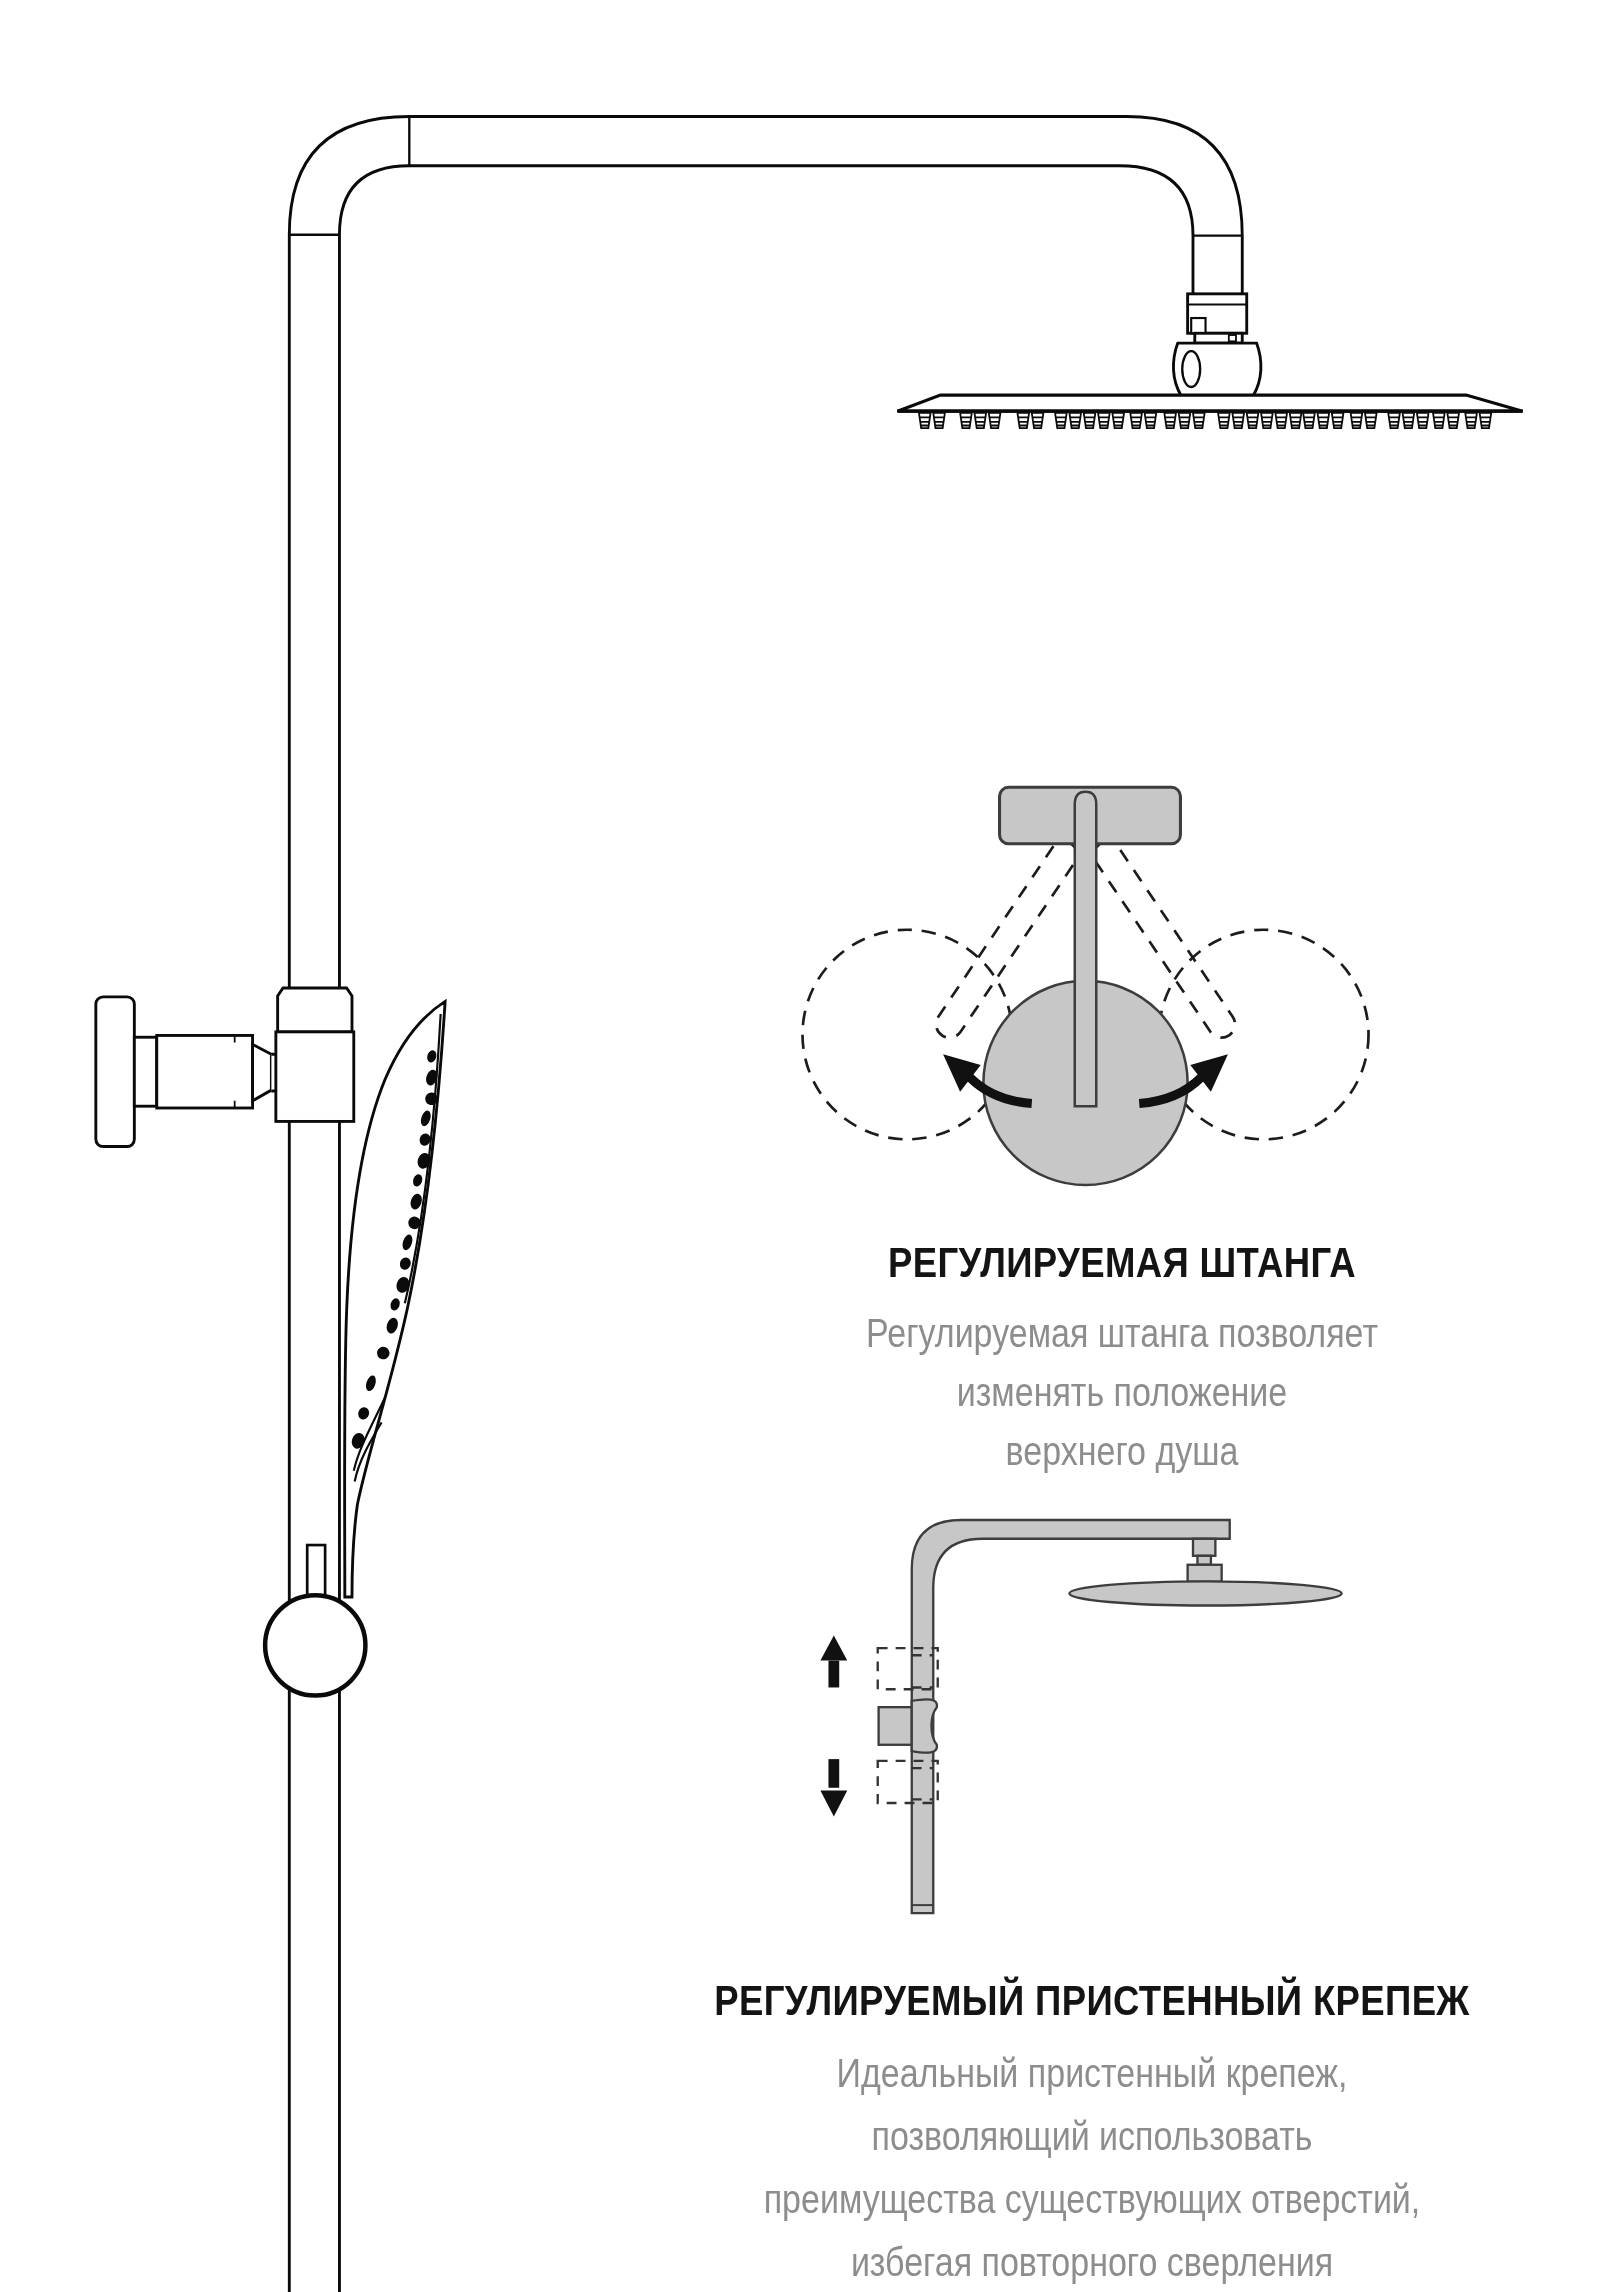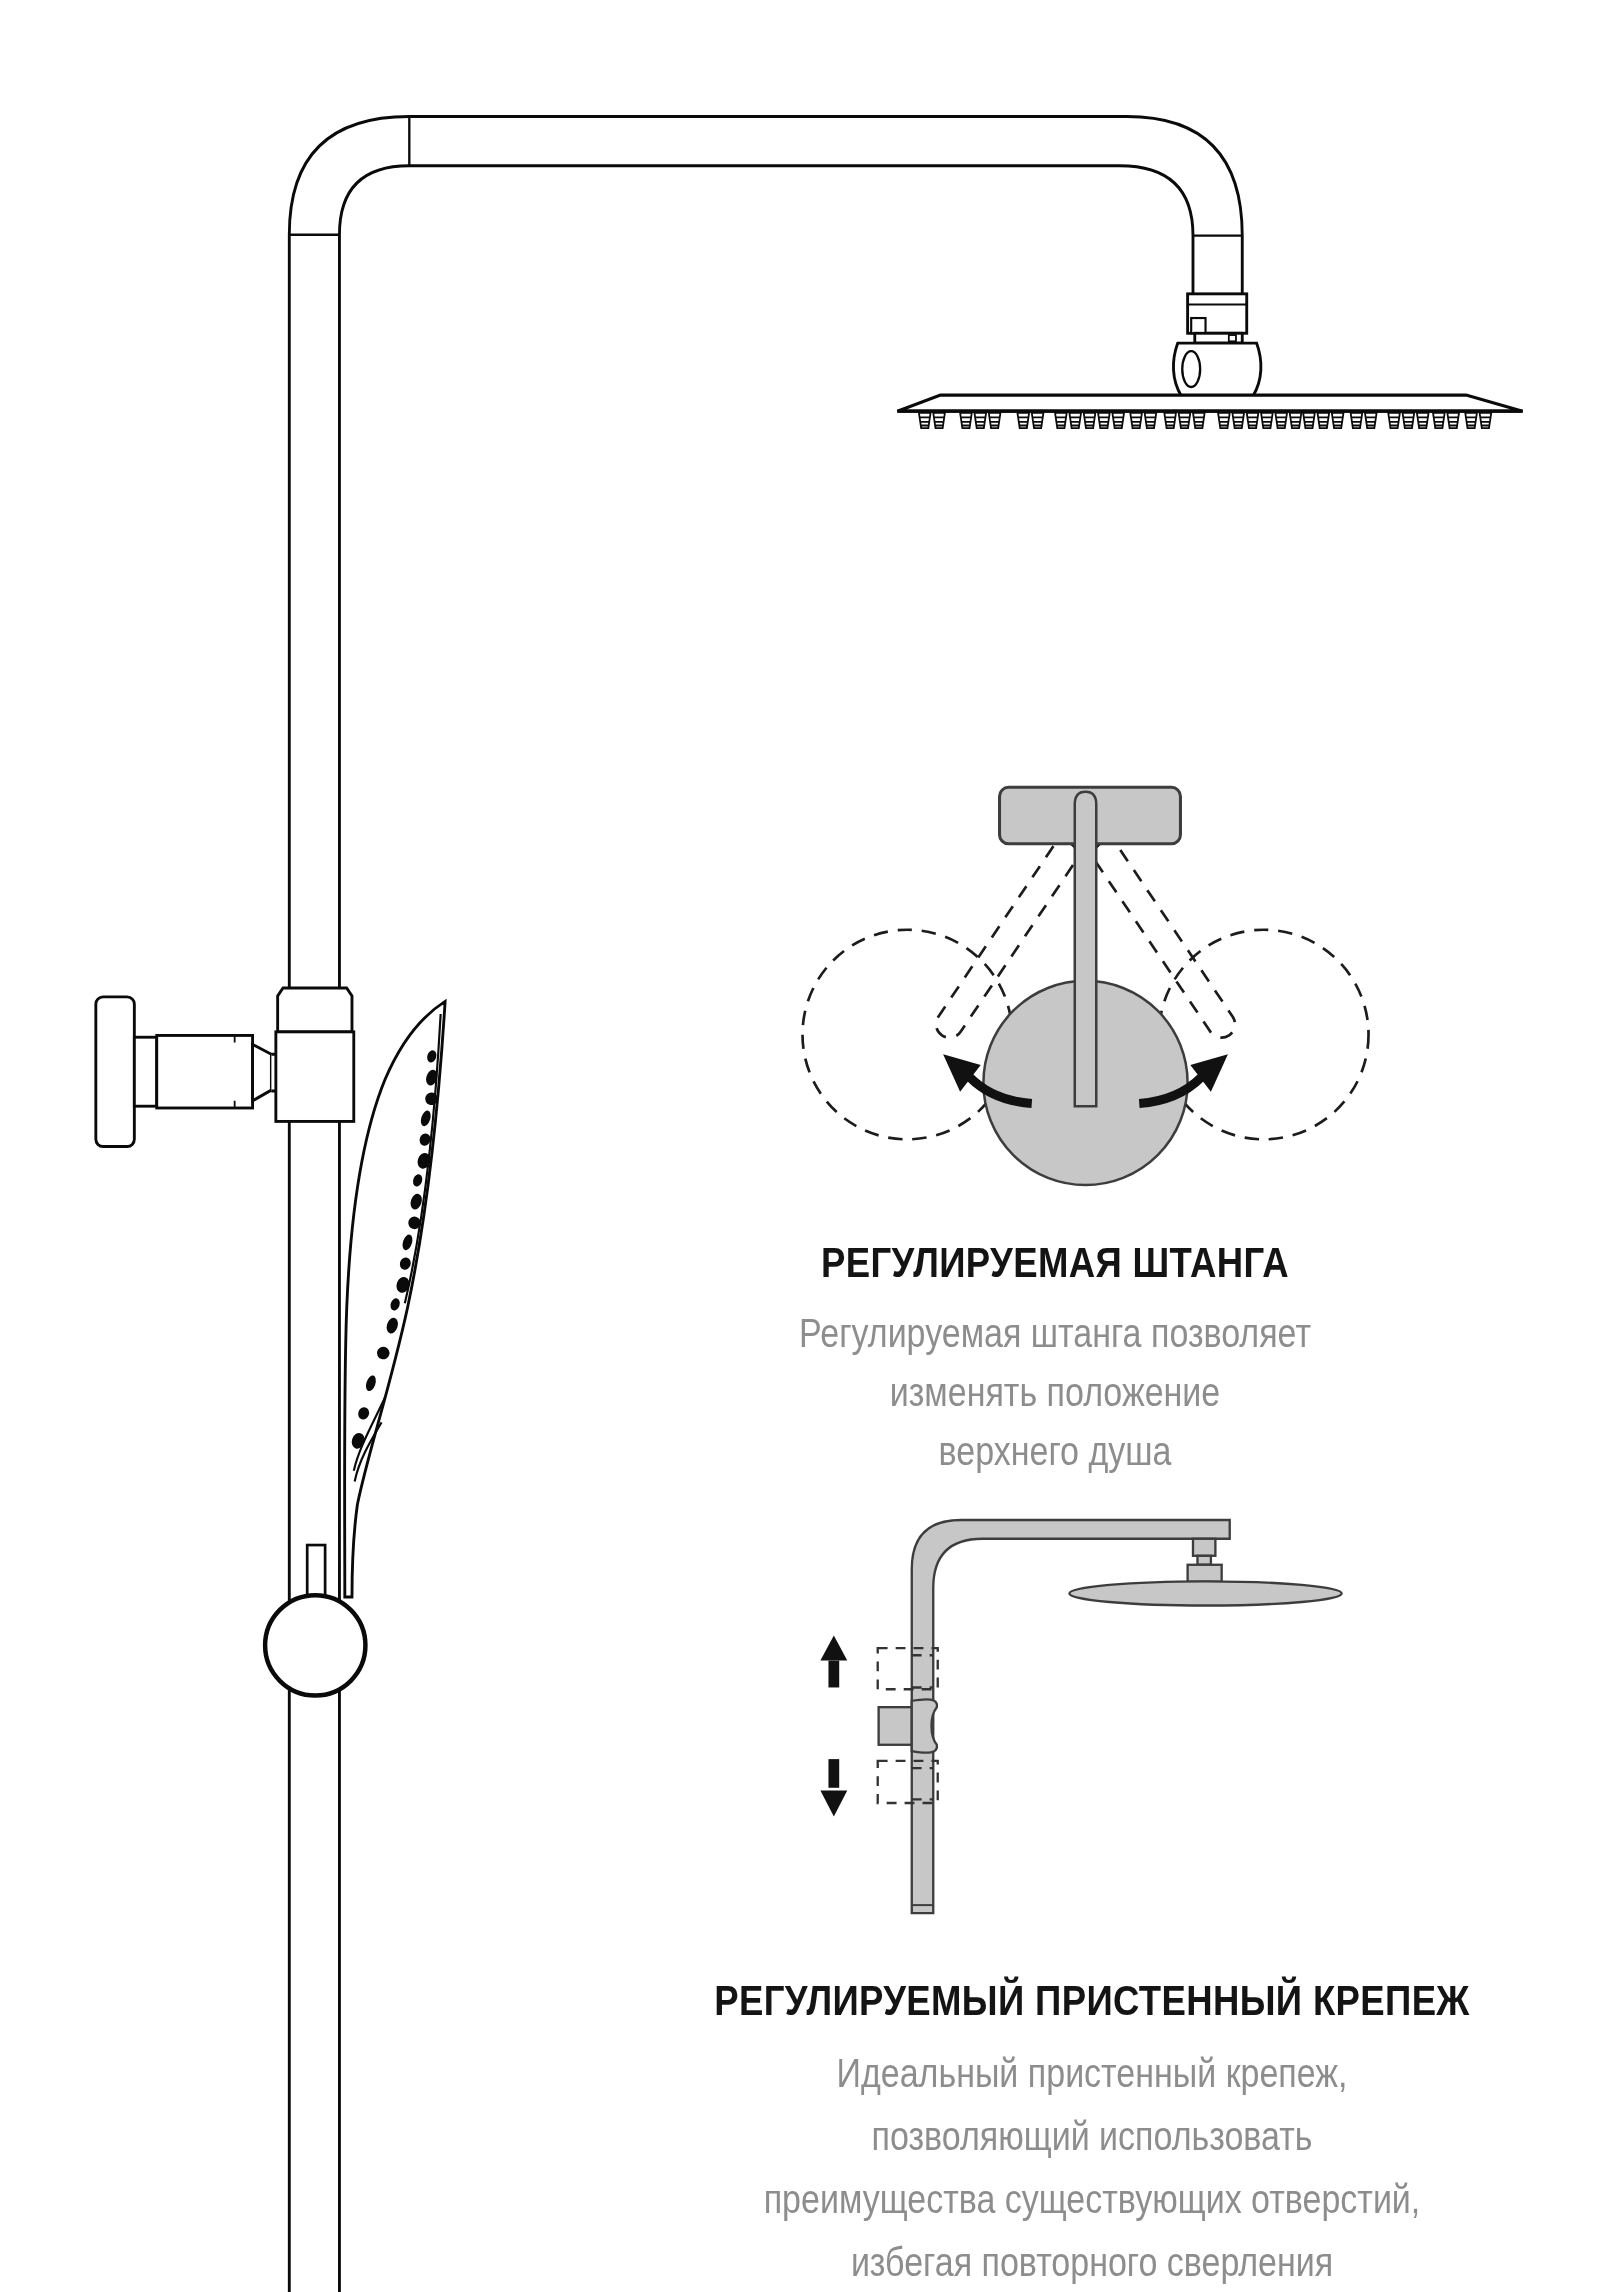--- a/index.html
+++ b/index.html
@@ -147,21 +147,21 @@
           <rect x="925" y="1854" width="12" height="30"></rect>
         </g>
         <g>
           <rect x="925" y="1964" width="12" height="32"></rect>
           <polygon points="931,2028 916,1999 946,1999"></polygon>
         </g>
       </g>
     </g>
   </svg>
 
-  <div class="info-block" id="block1" style="left:625px;top:1239px;width:860px;">
+  <div class="info-block" id="block1" style="left:692px;top:1239px;width:860px;">
     <div class="condense">
       <h3 class="info-title">РЕГУЛИРУЕМАЯ ШТАНГА</h3>
       <p class="info-body">
         <span>Регулируемая штанга позволяет</span><br>
         <span>изменять положение</span><br>
         <span>верхнего душа</span>
       </p>
     </div>
   </div>
 

